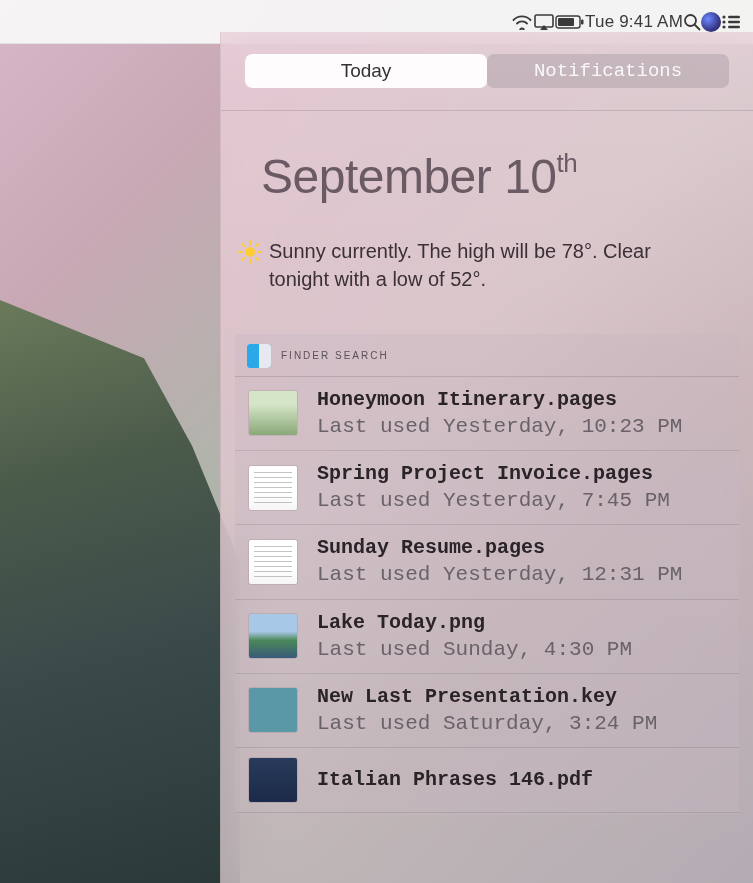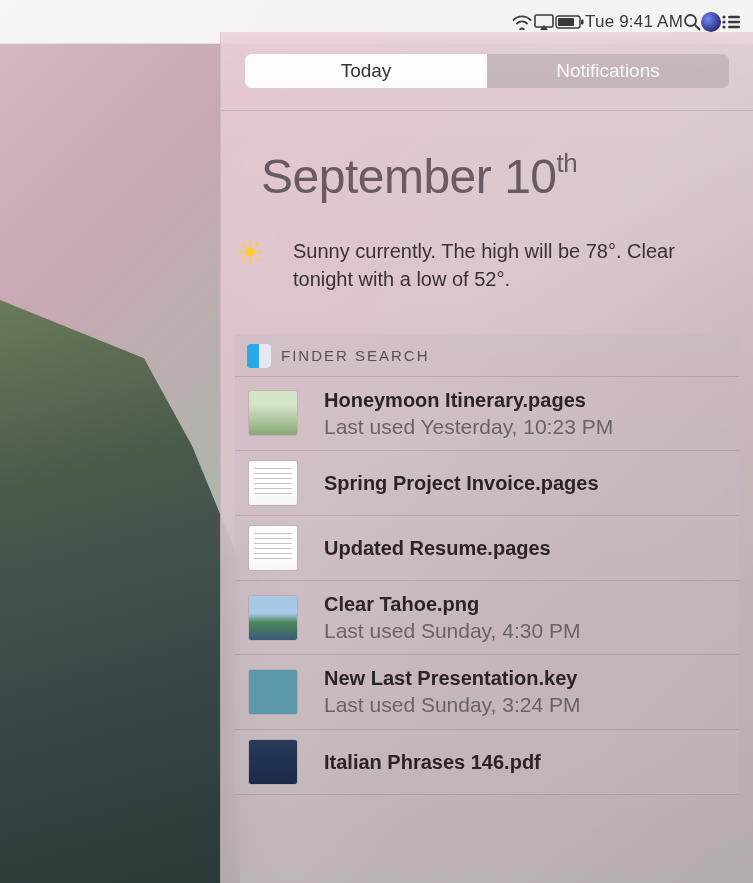--- a/index.html
+++ b/index.html
@@ -63,28 +63,30 @@
       height: 34px;
     }
     .tab {
       flex: 1;
       display: flex;
       align-items: center;
       justify-content: center;
       font-size: 19px;
       color: #555;
       cursor: pointer;
+      border-radius: 7px;
     }
     .tab.active {
       background: rgba(255,255,255,0.95);
       color: #333;
     }
     .tab.inactive {
       background: rgba(150,140,150,0.35);
       color: rgba(255,255,255,0.9);
+      font-family: Liberation Mono, monospace;
     }
     .nc-divider {
       height: 1px;
       background: rgba(0,0,0,0.12);
       margin: 22px 0 0 0;
     }
     .date-block {
       padding: 40px 30px 20px 40px;
       color: #6a5a64;
     }
@@ -97,21 +99,21 @@
     .date-ord {
       font-size: 26px;
       vertical-align: super;
       position: relative;
       top: -4px;
       margin-top: 43px;
     }
     .weather-row {
       display: flex;
       align-items: flex-start;
-      gap: 30px;
+      gap: 6px;
       padding: 14px 40px 30px 16px;
       justify-content: center;
     }
     .weather-icon {
       flex-shrink: 0;
       margin-top: 2px;
     }
     .weather-text {
       font-size: 20px;
       color: #3a3036;
@@ -140,35 +142,36 @@
       justify-content: center;
       position: relative;
     }
     .finder-face {
       width: 100%;
       height: 100%;
       border-radius: 4px;
       background: linear-gradient(90deg, #2aa8e8 0 50%, #e8e8f0 50% 100%);
     }
     .widget-title {
-      font-size: 15px;
+      font-size: 10px;
       letter-spacing: 2px;
       color: #595059;
       font-weight: 400;
     }
     .file-list {
       border-top: 1px solid rgba(0,0,0,0.12);
     }
     .file-row {
       display: flex;
       align-items: center;
-      gap: 27px;
+      gap: 20px;
       padding: 10px 14px 10px 14px;
       border-bottom: 1px solid rgba(0,0,0,0.10);
       cursor: pointer;
+      font-family: Liberation Mono, monospace;
     }
     .file-thumb {
       width: 48px;
       height: 44px;
       flex-shrink: 0;
       border-radius: 2px;
       background: #fff;
       box-shadow: 0 0 0 1px rgba(0,0,0,0.08);
       display: flex;
       align-items: center;
@@ -302,40 +305,42 @@
           <div class="file-thumb thumb-img1"></div>
           <div class="file-info">
             <div class="file-name">Honeymoon Itinerary.pages</div>
             <div class="file-meta">Last used Yesterday, 10:23 PM</div>
           </div>
         </div>
         <div class="file-row">
           <div class="file-thumb thumb-doc"></div>
           <div class="file-info">
             <div class="file-name">Spring Project Invoice.pages</div>
+            <div class="file-meta">Last used Yesterday, 7:45 PM</div>
           </div>
         </div>
         <div class="file-row">
           <div class="file-thumb thumb-doc"></div>
           <div class="file-info">
-            <div class="file-name">Updated Resume.pages</div>
+            <div class="file-name">Sunday Resume.pages</div>
+            <div class="file-meta">Last used Yesterday, 12:31 PM</div>
           </div>
         </div>
         <div class="file-row">
           <div class="file-thumb thumb-img2"></div>
           <div class="file-info">
-            <div class="file-name">Clear Tahoe.png</div>
+            <div class="file-name">Lake Today.png</div>
             <div class="file-meta">Last used Sunday, 4:30 PM</div>
           </div>
         </div>
         <div class="file-row">
           <div class="file-thumb thumb-key"></div>
           <div class="file-info">
             <div class="file-name">New Last Presentation.key</div>
-            <div class="file-meta">Last used Sunday, 3:24 PM</div>
+            <div class="file-meta">Last used Saturday, 3:24 PM</div>
           </div>
         </div>
         <div class="file-row">
           <div class="file-thumb thumb-pdf"></div>
           <div class="file-info">
             <div class="file-name">Italian Phrases 146.pdf</div>
           </div>
         </div>
       </div>
   </div>

